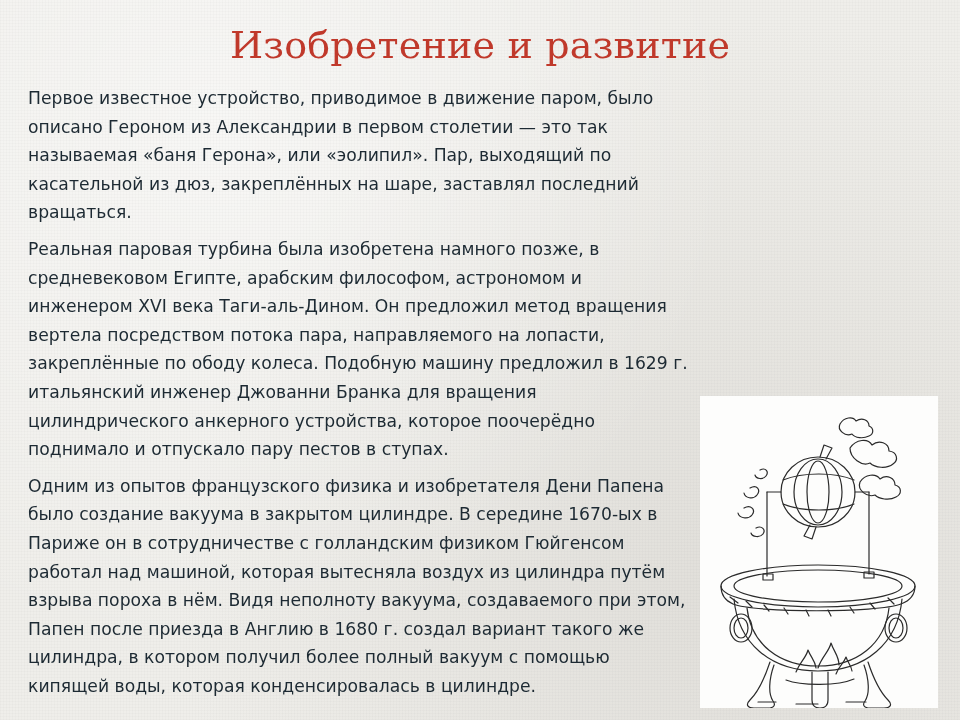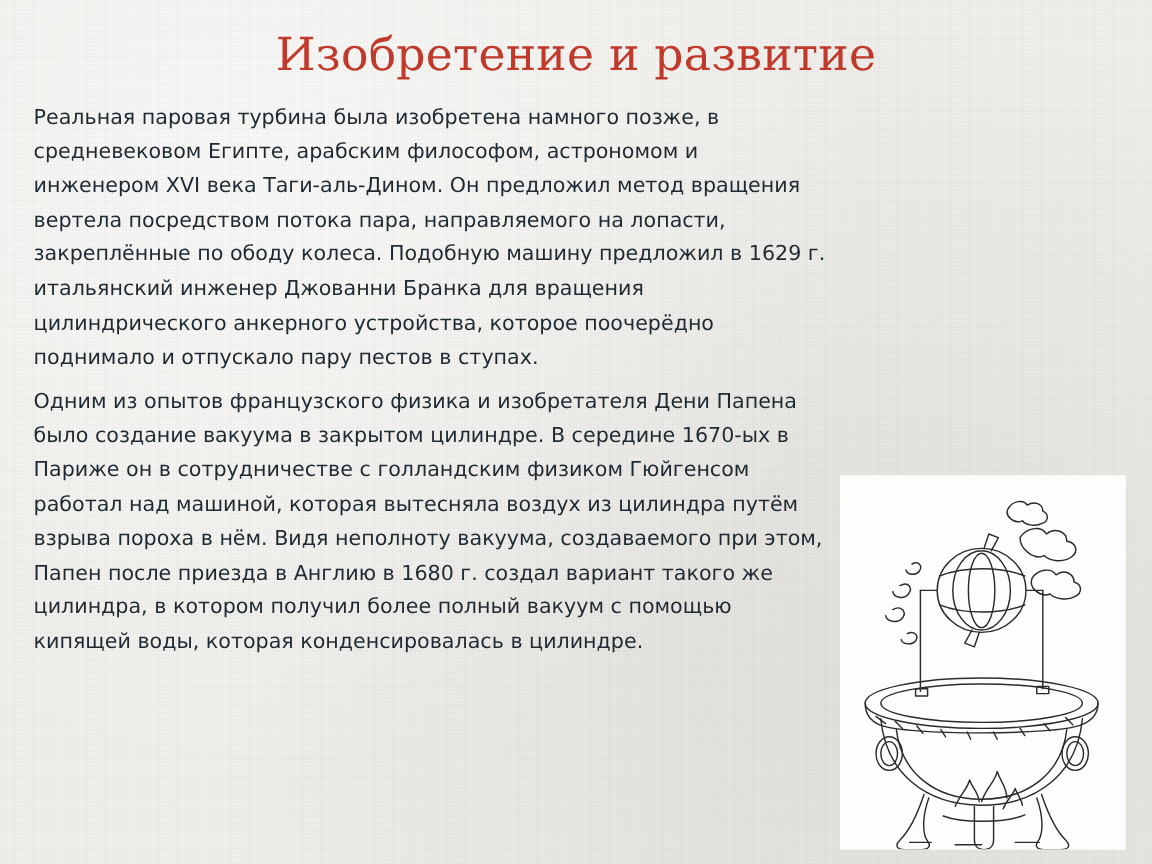--- a/index.html
+++ b/index.html
@@ -68,20 +68,21 @@
   }
 </style>
 </head>
 <body>
 
 <div class="slide">
 
   <div class="title">Изобретение и развитие</div>
 
   <div class="body-text">
+    <p>Первое известное устройство, приводимое в движение паром, было описано Героном из Александрии в первом столетии — это так называемая «баня Герона», или «эолипил». Пар, выходящий по касательной из дюз, закреплённых на шаре, заставлял последний вращаться.</p>
     <p>Реальная паровая турбина была изобретена намного позже, в средневековом Египте, арабским философом, астрономом и инженером XVI века Таги-аль-Дином. Он предложил метод вращения вертела посредством потока пара, направляемого на лопасти, закреплённые по ободу колеса. Подобную машину предложил в 1629 г. итальянский инженер Джованни Бранка для вращения цилиндрического анкерного устройства, которое поочерёдно поднимало и отпускало пару пестов в ступах.</p>
     <p>Одним из опытов французского физика и изобретателя Дени Папена было создание вакуума в закрытом цилиндре. В середине 1670-ых в Париже он в сотрудничестве с голландским физиком Гюйгенсом работал над машиной, которая вытесняла воздух из цилиндра путём взрыва пороха в нём. Видя неполноту вакуума, создаваемого при этом, Папен после приезда в Англию в 1680 г. создал вариант такого же цилиндра, в котором получил более полный вакуум с помощью кипящей воды, которая конденсировалась в цилиндре.</p>
   </div>
 
   <div class="figure">
     <svg width="238" height="312" viewBox="0 0 238 312" xmlns="http://www.w3.org/2000/svg">
       <rect x="0" y="0" width="238" height="312" fill="#fdfdfc"></rect>
       <g stroke="#2b2b2b" fill="none" stroke-width="1.2" stroke-linecap="round" stroke-linejoin="round">
 
         <path d="M150 52 c6 -9 18 -10 22 -3 c7 -6 17 -2 17 6 c8 1 10 9 4 13 c-6 5 -18 4 -23 -1 c-8 4 -20 -5 -20 -15z"></path>

